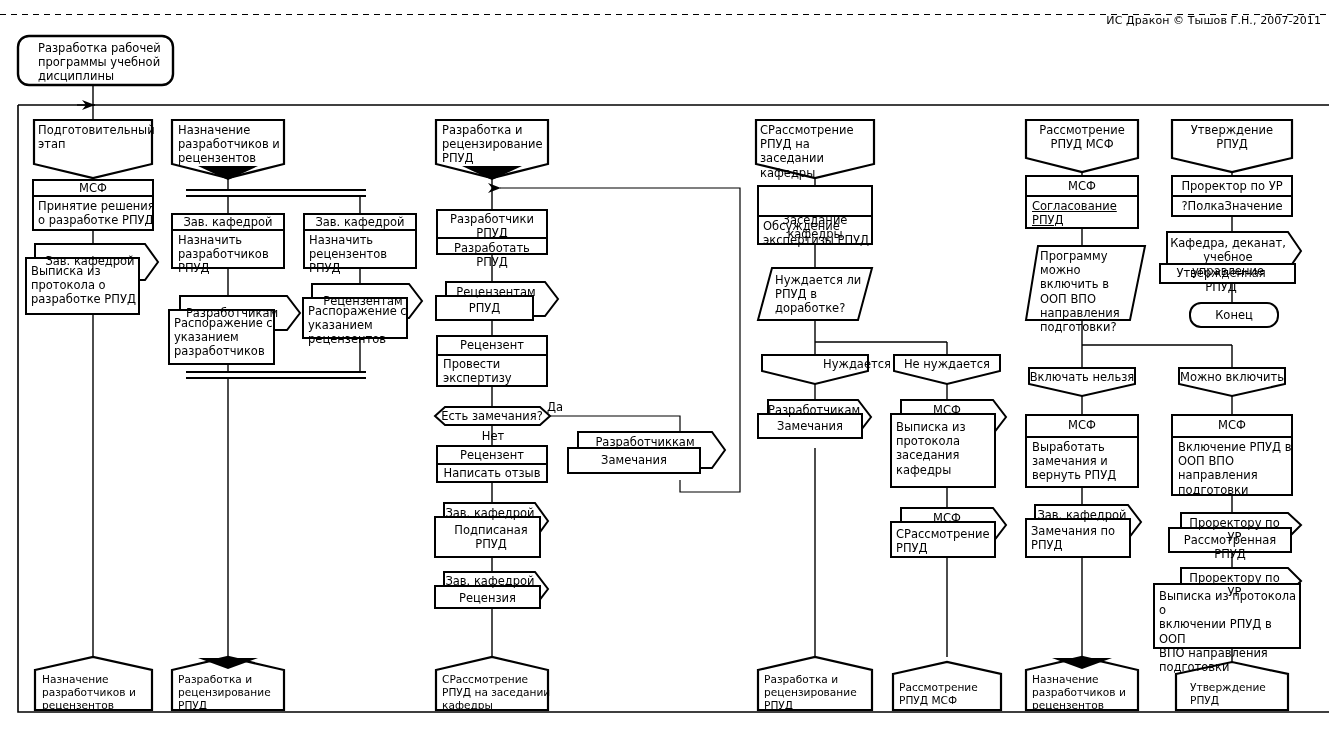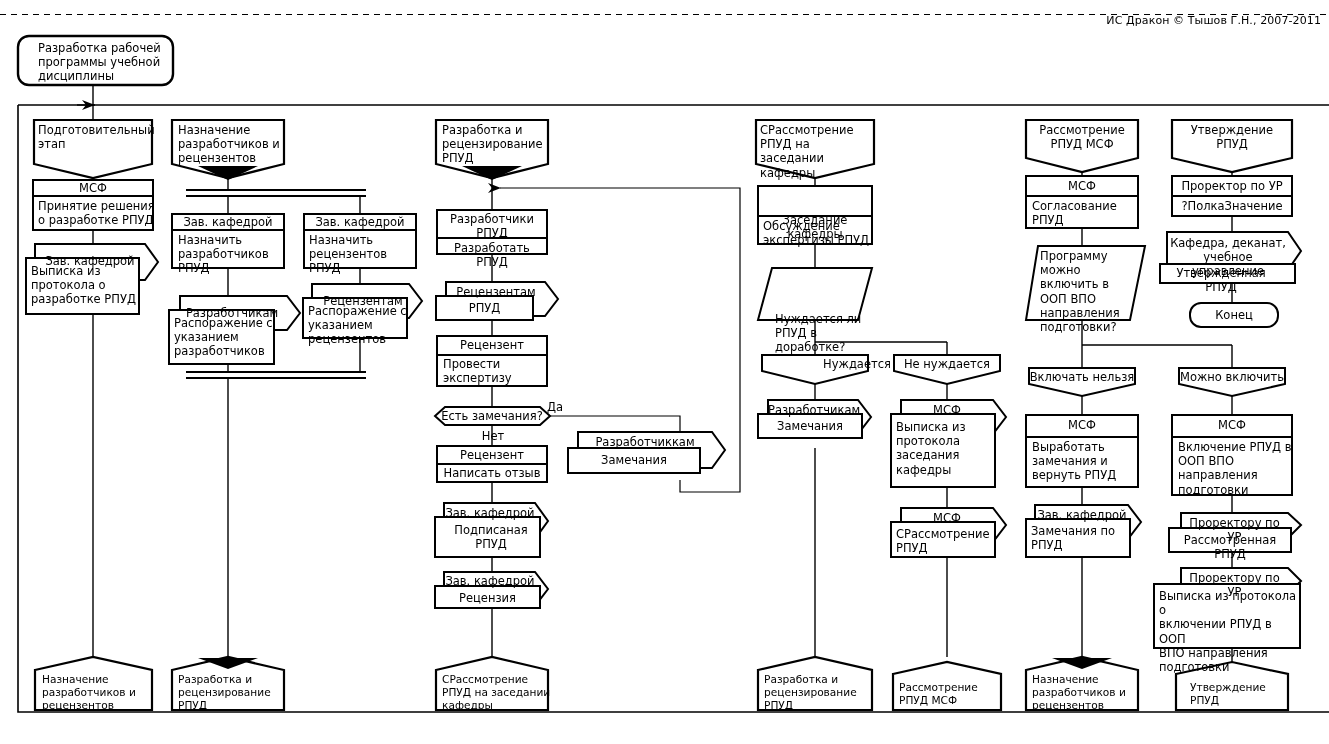--- a/index.html
+++ b/index.html
@@ -368,38 +368,38 @@
   <div class="lbl c" style="left:444px;top:506px;width:92px;">Зав. кафедрой</div>
   <div class="lbl l" style="left:441px;top:523px;width:100px;text-align:center;">Подписаная
 РПУД</div>
   <div class="lbl c" style="left:444px;top:574px;width:92px;">Зав. кафедрой</div>
   <div class="lbl c" style="left:435px;top:591px;width:105px;">Рецензия</div>
 
   <div class="lbl c" style="left:758px;top:189px;width:114px;margin-top:24px;">Заседание
 кафедры</div>
   <div class="lbl l" style="left:763px;top:219px;width:112px;">Обсуждение
 экспертизы РПУД</div>
-  <div class="lbl l" style="left:775px;top:273px;width:100px;margin-top:39px;">Нуждается ли
+  <div class="lbl l" style="left:775px;top:273px;width:100px;">Нуждается ли
 РПУД в
 доработке?</div>
   <div class="lbl c" style="left:772px;top:357px;width:106px;padding-left:32px;">Нуждается</div>
   <div class="lbl c" style="left:894px;top:357px;width:106px;">Не нуждается</div>
   <div class="lbl c" style="left:768px;top:403px;width:92px;">Разработчикам</div>
   <div class="lbl c" style="left:758px;top:419px;width:104px;">Замечания</div>
   <div class="lbl c" style="left:901px;top:403px;width:92px;">МСФ</div>
   <div class="lbl l" style="left:896px;top:420px;width:104px;">Выписка из
 протокола
 заседания
 кафедры</div>
   <div class="lbl c" style="left:901px;top:511px;width:92px;">МСФ</div>
   <div class="lbl l" style="left:896px;top:527px;width:104px;">СРассмотрение
 РПУД</div>
 
   <div class="lbl c" style="left:1026px;top:179px;width:112px;">МСФ</div>
-  <div class="lbl l" style="left:1032px;top:199px;width:110px;">Согласование
+  <div class="lbl l" style="left:1032px;top:199px;width:110px;text-decoration:underline;">Согласование
 РПУД</div>
   <div class="lbl l" style="left:1040px;top:249px;width:100px;">Программу
 можно
 включить в
 ООП ВПО
 направления
 подготовки?</div>
   <div class="lbl c" style="left:1029px;top:370px;width:106px;">Включать нельзя</div>
   <div class="lbl c" style="left:1179px;top:370px;width:106px;">Можно включить</div>
   <div class="lbl c" style="left:1026px;top:418px;width:112px;">МСФ</div>

